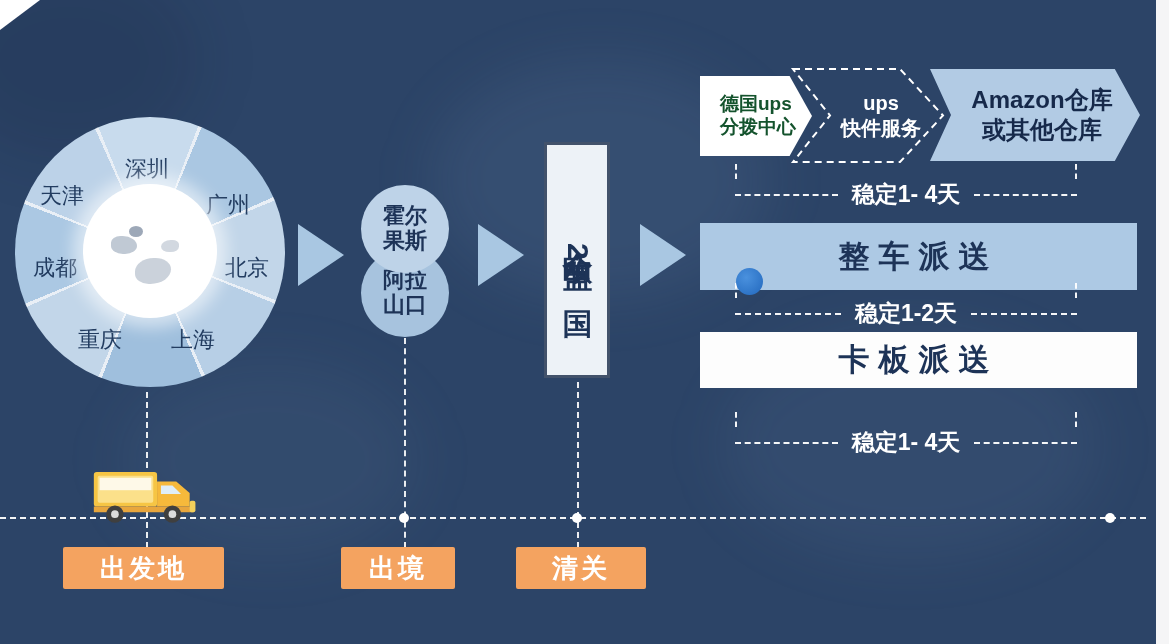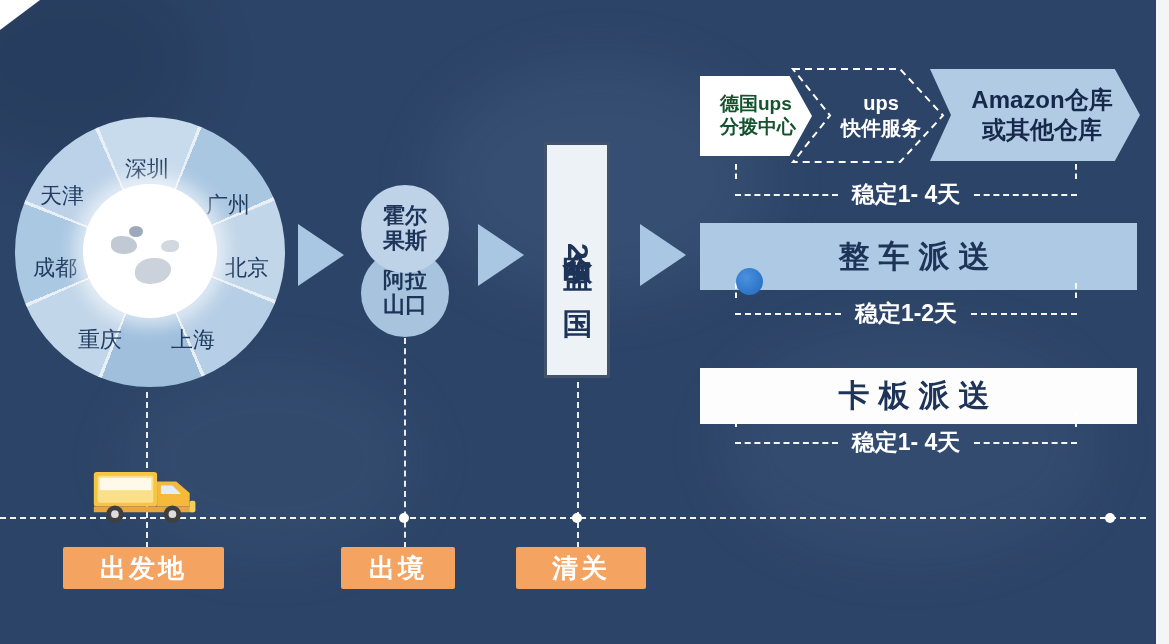--- a/index.html
+++ b/index.html
@@ -125,21 +125,21 @@
   .bracket.b2 { top: 283px; }
   .bracket.b3 { top: 412px; }
 
   
   .bar {
     position: absolute; left: 700px; width: 437px;
     display: flex; align-items: center; justify-content: center;
     color: #1d3357; font-weight: bold; font-size: 31px; letter-spacing: 9px;
   }
   .bar.truckload { top: 223px; height: 67px; background: #adc9e4; }
-  .bar.pallet    { top: 368px; height: 56px; background: #fdfdfd; }
+  .bar.pallet    { top: 332px; height: 56px; background: #fdfdfd; }
 
   .cursor-dot {
     position: absolute; left: 736px; top: 268px; width: 27px; height: 27px;
     border-radius: 50%; background: radial-gradient(circle at 38% 35%, #4a91de, #2268bd);
     z-index: 4;
   }
 
   
   .timeline {
     position: absolute; left: 0; top: 517px; width: 1146px;

